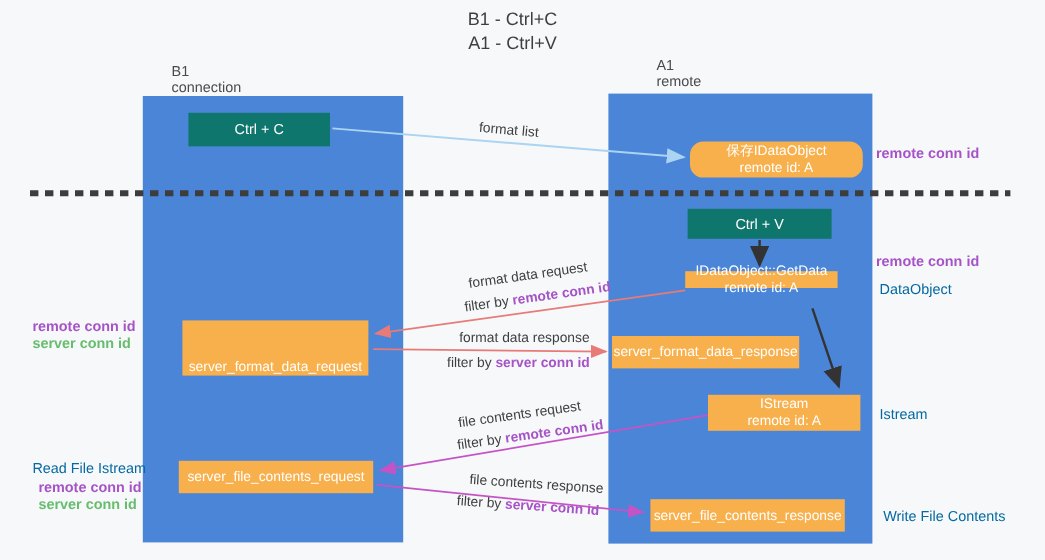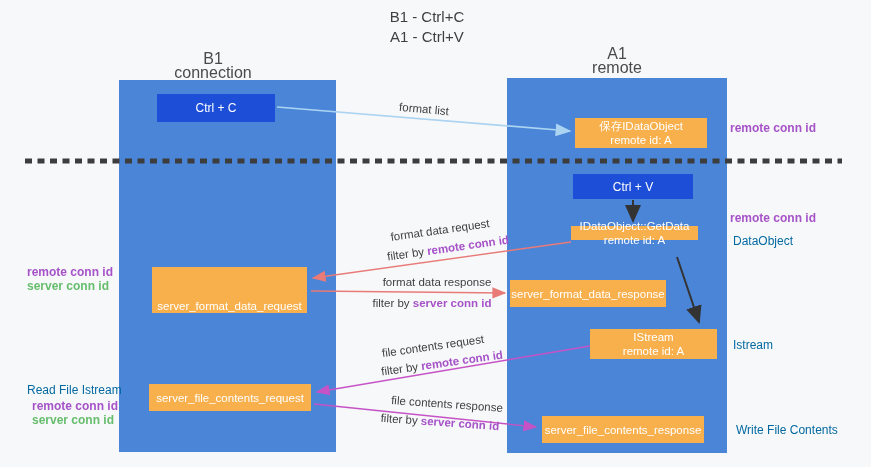--- a/index.html
+++ b/index.html
@@ -9,28 +9,28 @@
     font-family:"Liberation Sans", sans-serif;
     color:#3d3d3d;
     padding-left:27px;
   }
   .abs{position:absolute;}
   #title{
     left:0;top:7px;width:854px;text-align:center;
     font-size:15px;line-height:20px;color:#3f3f3f;
   }
   .lane-header{
-    text-align:center;font-size:16px;line-height:14px;color:#4a4a4a;
+    text-align:left;font-size:12px;line-height:14px;color:#4a4a4a;
   }
   .lane{background:#4b85d7;}
   .node{
     display:flex;flex-direction:column;align-items:center;justify-content:center;
     color:#ffffff;font-size:11.5px;line-height:14px;text-align:center;white-space:nowrap;
   }
-  .node.green{background:#1d4ed8;}
+  .node.green{background:#0f766e;}
   .node.orange{background:#f8b04d;}
   .arrow-label{
     white-space:nowrap;font-size:11.5px;color:#3f3f3f;
   }
   .centered{transform:translate(-50%,-50%);}
   .purple{color:#a653c8;font-weight:bold;}
   .greentxt{color:#66bd6d;font-weight:bold;}
   .side-note{white-space:nowrap;font-size:12px;}
   .side-note.plain{color:#0369a1;font-weight:normal;}
   svg{pointer-events:none;}
@@ -84,21 +84,21 @@
     <line x1="677" y1="257" x2="699" y2="322" stroke="#333333" stroke-width="2" marker-end="url(#ah-black)"></line>
 
     <line x1="590" y1="346" x2="317" y2="392" stroke="#c653c6" stroke-width="1.4" marker-end="url(#ah-magenta)"></line>
     <line x1="314" y1="404" x2="536" y2="427" stroke="#c653c6" stroke-width="1.4" marker-end="url(#ah-magenta)"></line>
   </svg>
 
   <div class="abs node green" style="left:157px;top:94px;width:118px;height:28px;font-size:12px;">
     <div>Ctrl + C</div>
   </div>
 
-  <div class="abs node orange" style="left:575px;top:118px;width:132px;height:30px;">
+  <div class="abs node orange" style="left:575px;top:118px;width:144px;height:30px;border-radius:11px;">
     <div>保存IDataObject</div>
     <div>remote id: A</div>
   </div>
 
   <div class="abs node green" style="left:573px;top:174px;width:120px;height:25px;font-size:12px;">
     <div>Ctrl + V</div>
   </div>
 
   <div class="abs node orange" style="left:571px;top:226px;width:127px;height:14px;">
     <div>IDataObject::GetData</div>

